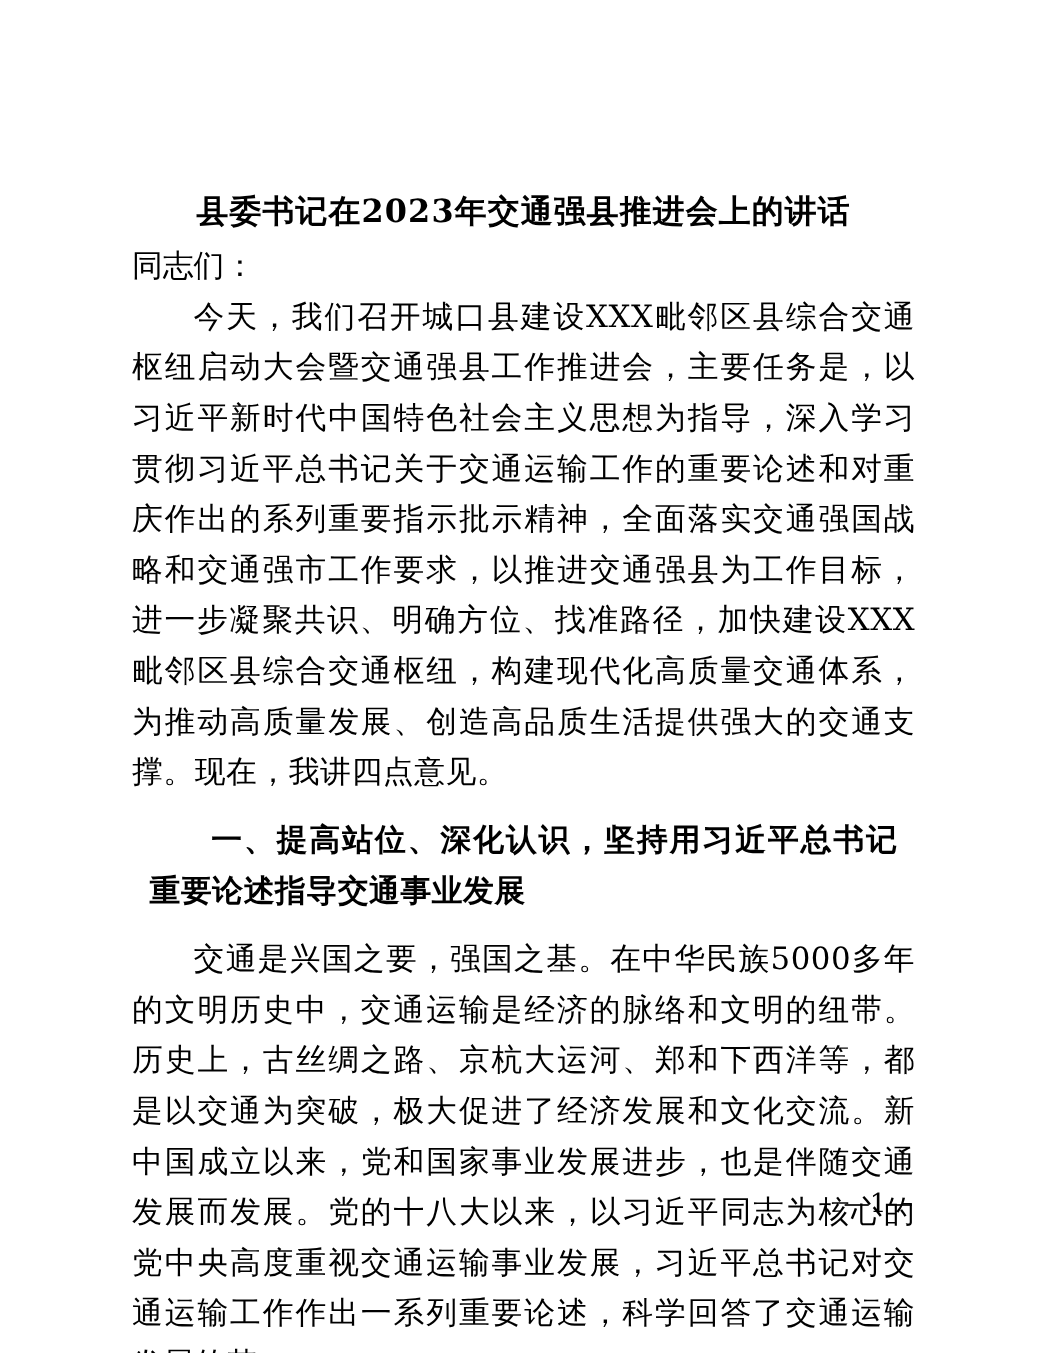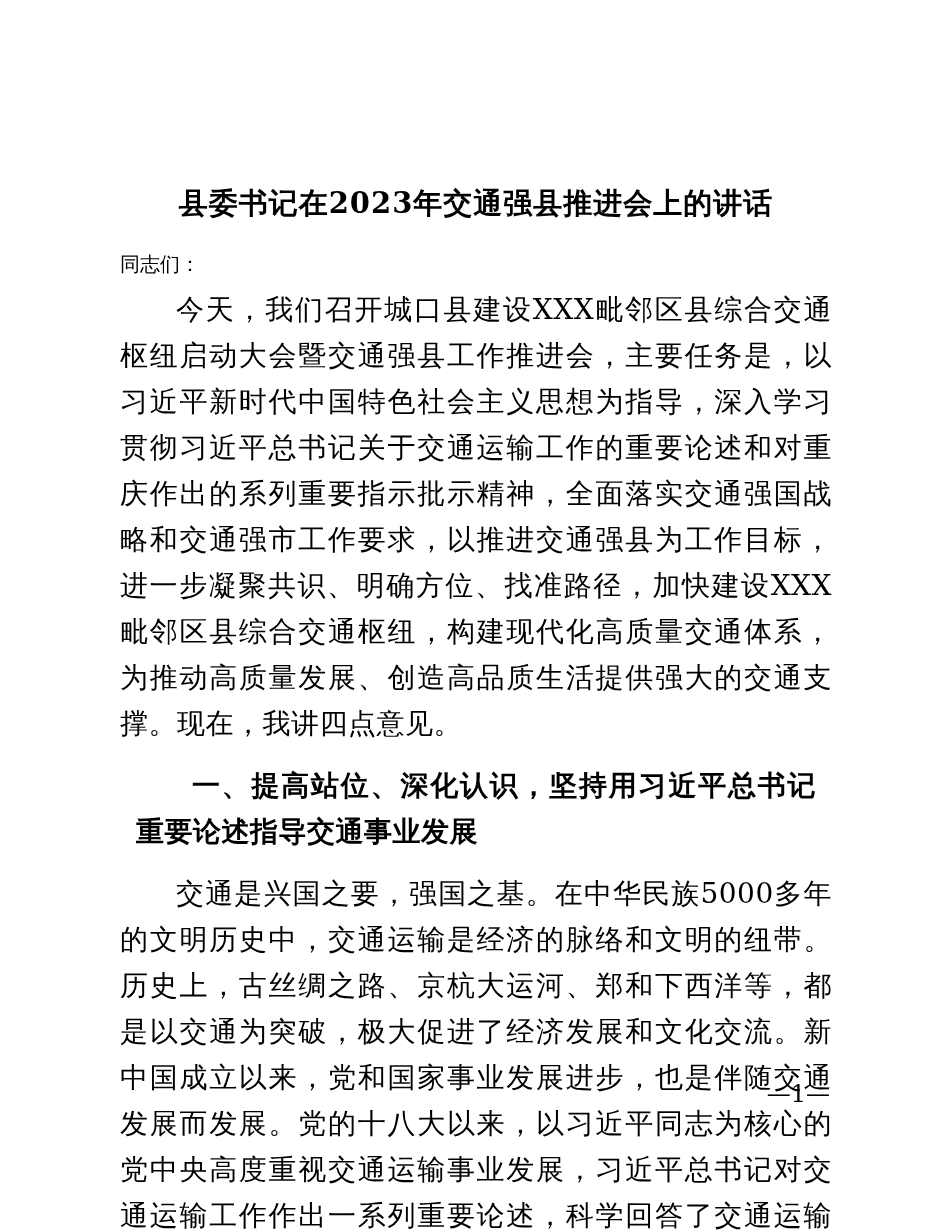--- a/index.html
+++ b/index.html
@@ -20,26 +20,26 @@
     background: #ffffff;
     box-sizing: border-box;
     padding: 165px 118px 0 120px;
     overflow: hidden;
   }
   .doc-title {
     font-size: 29px;
     line-height: 46px;
     font-weight: bold;
     text-align: center;
-    margin: 15px;
+    margin: 4px;
     letter-spacing: 1px;
     font-family: "DejaVu Serif", "Liberation Serif", serif;
   }
   .salutation {
-    font-size: 20px;
+    font-size: 28px;
     line-height: 46px;
     margin: 0;
     text-align: left;
   }
   .body-para {
     font-size: 28px;
     line-height: 46px;
     margin: 0;
     text-indent: 2em;
     text-align: justify;

